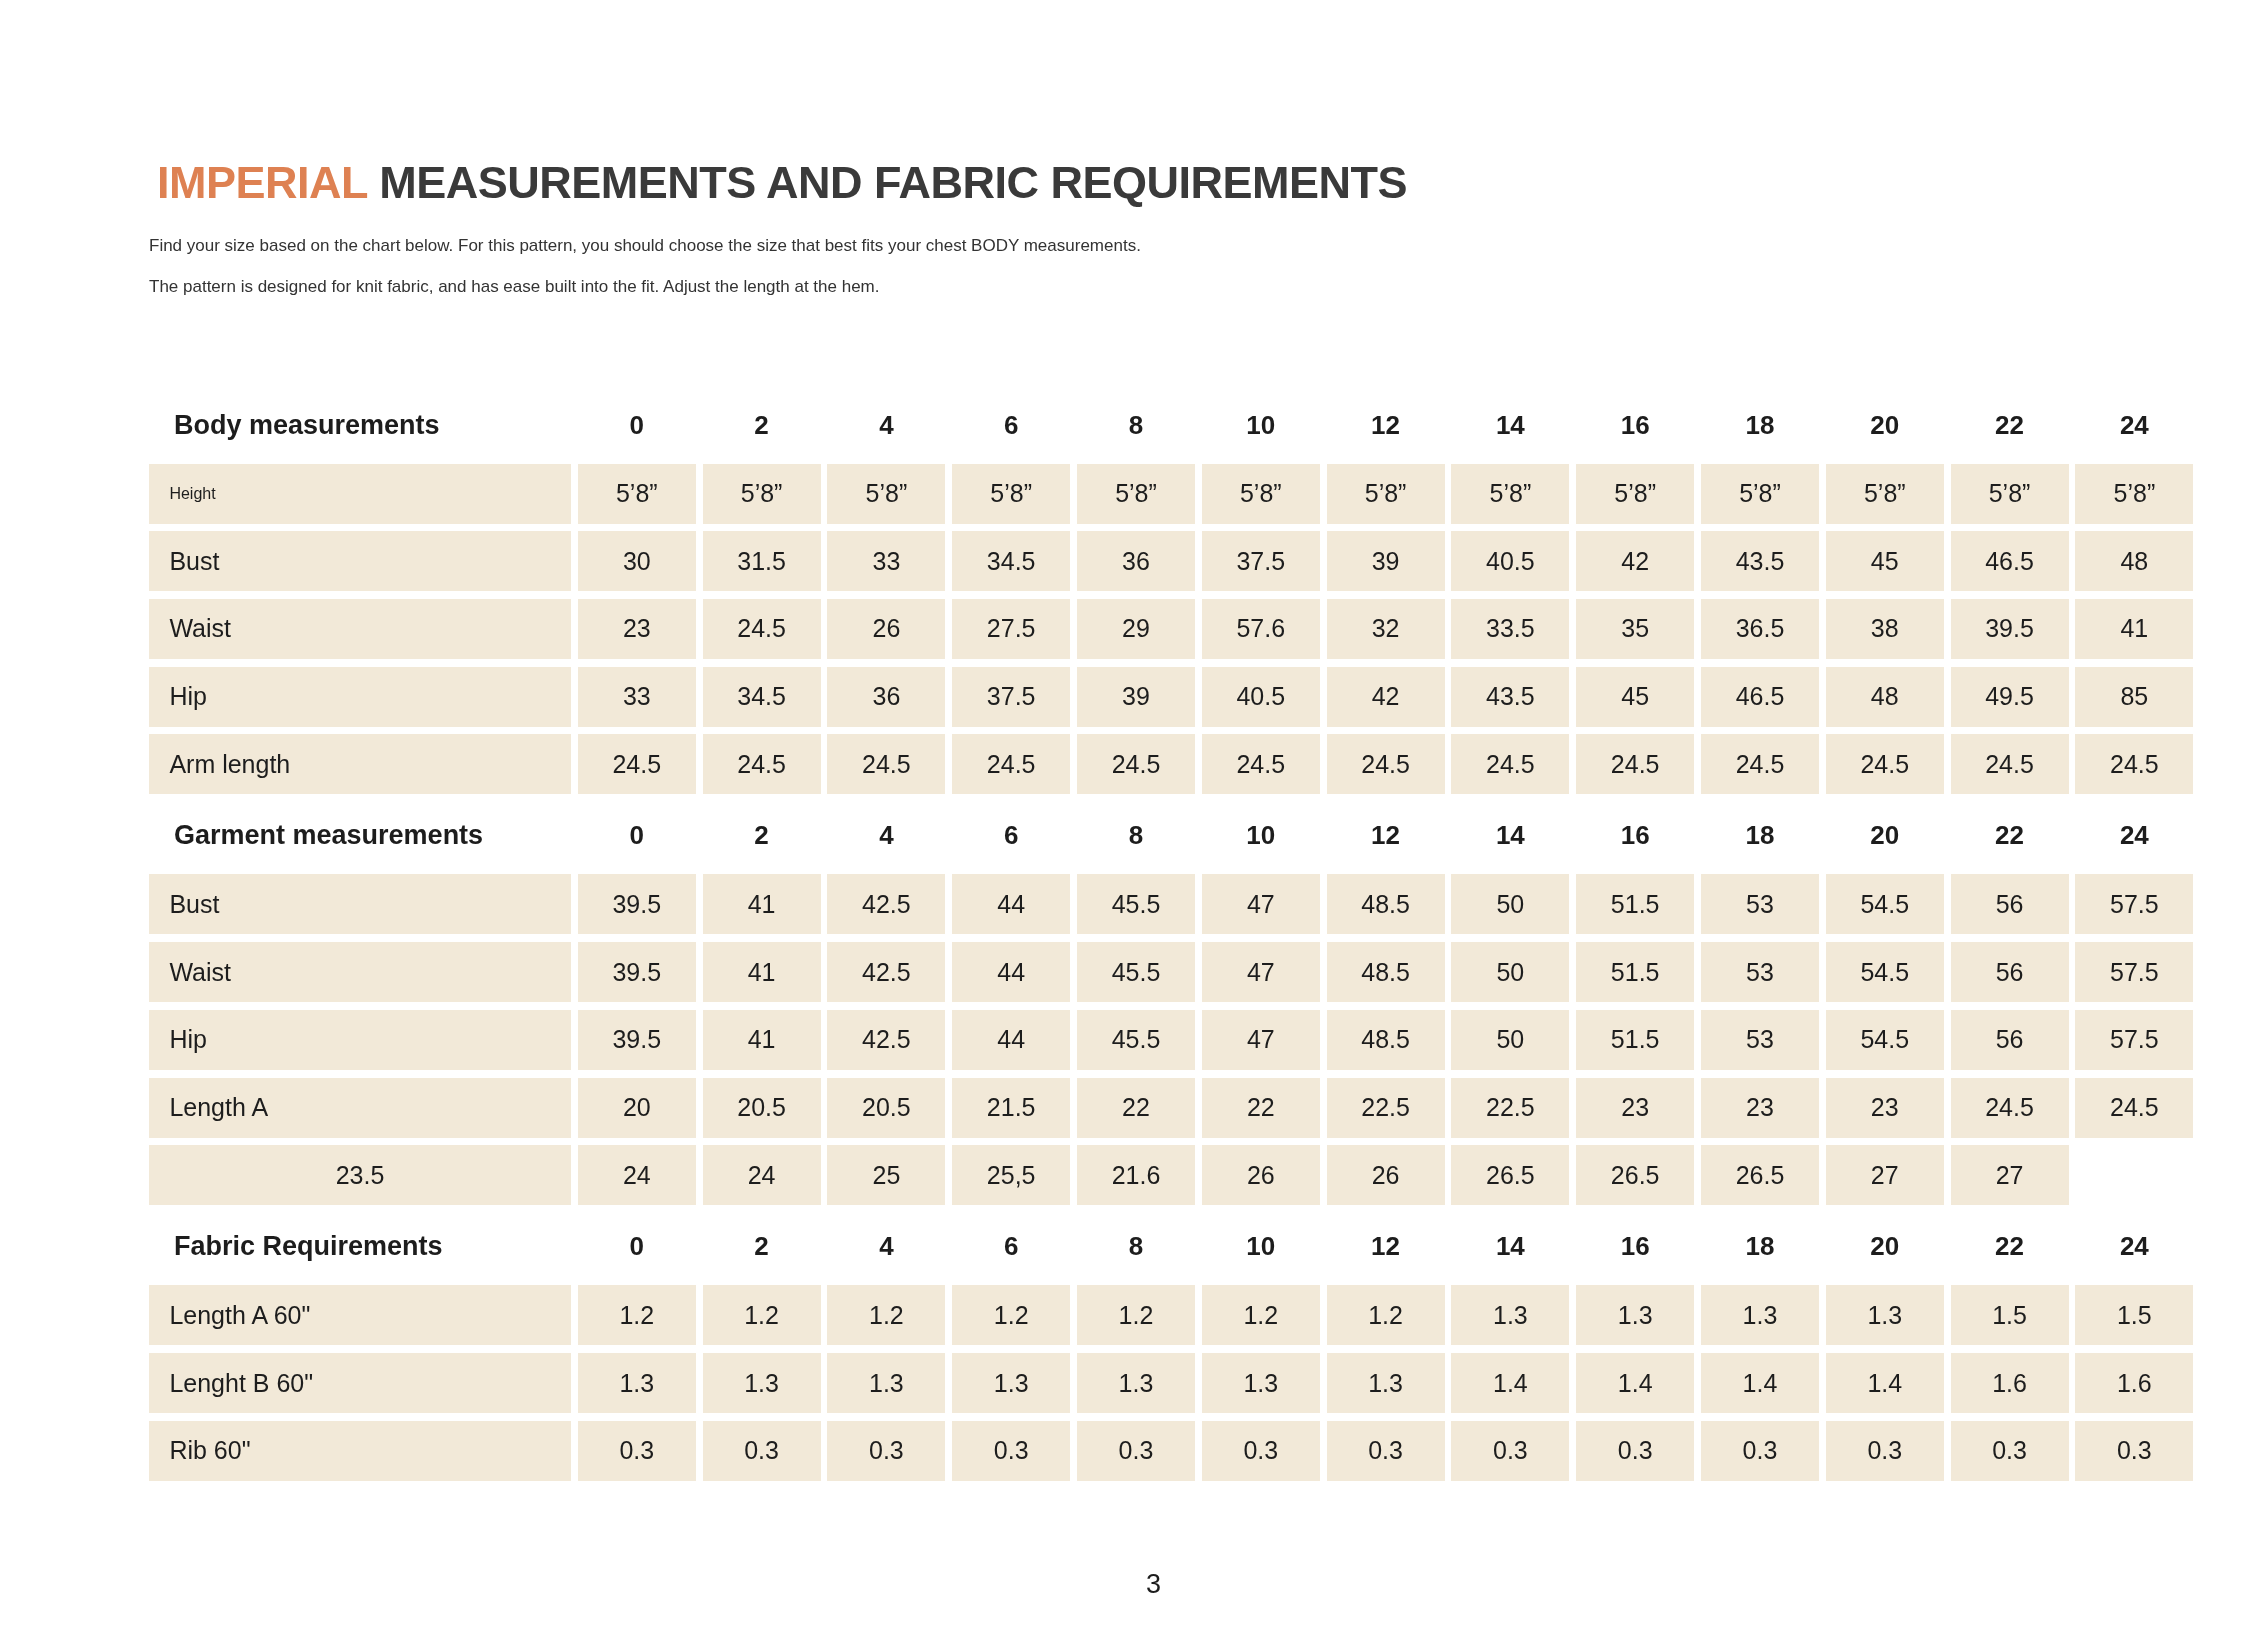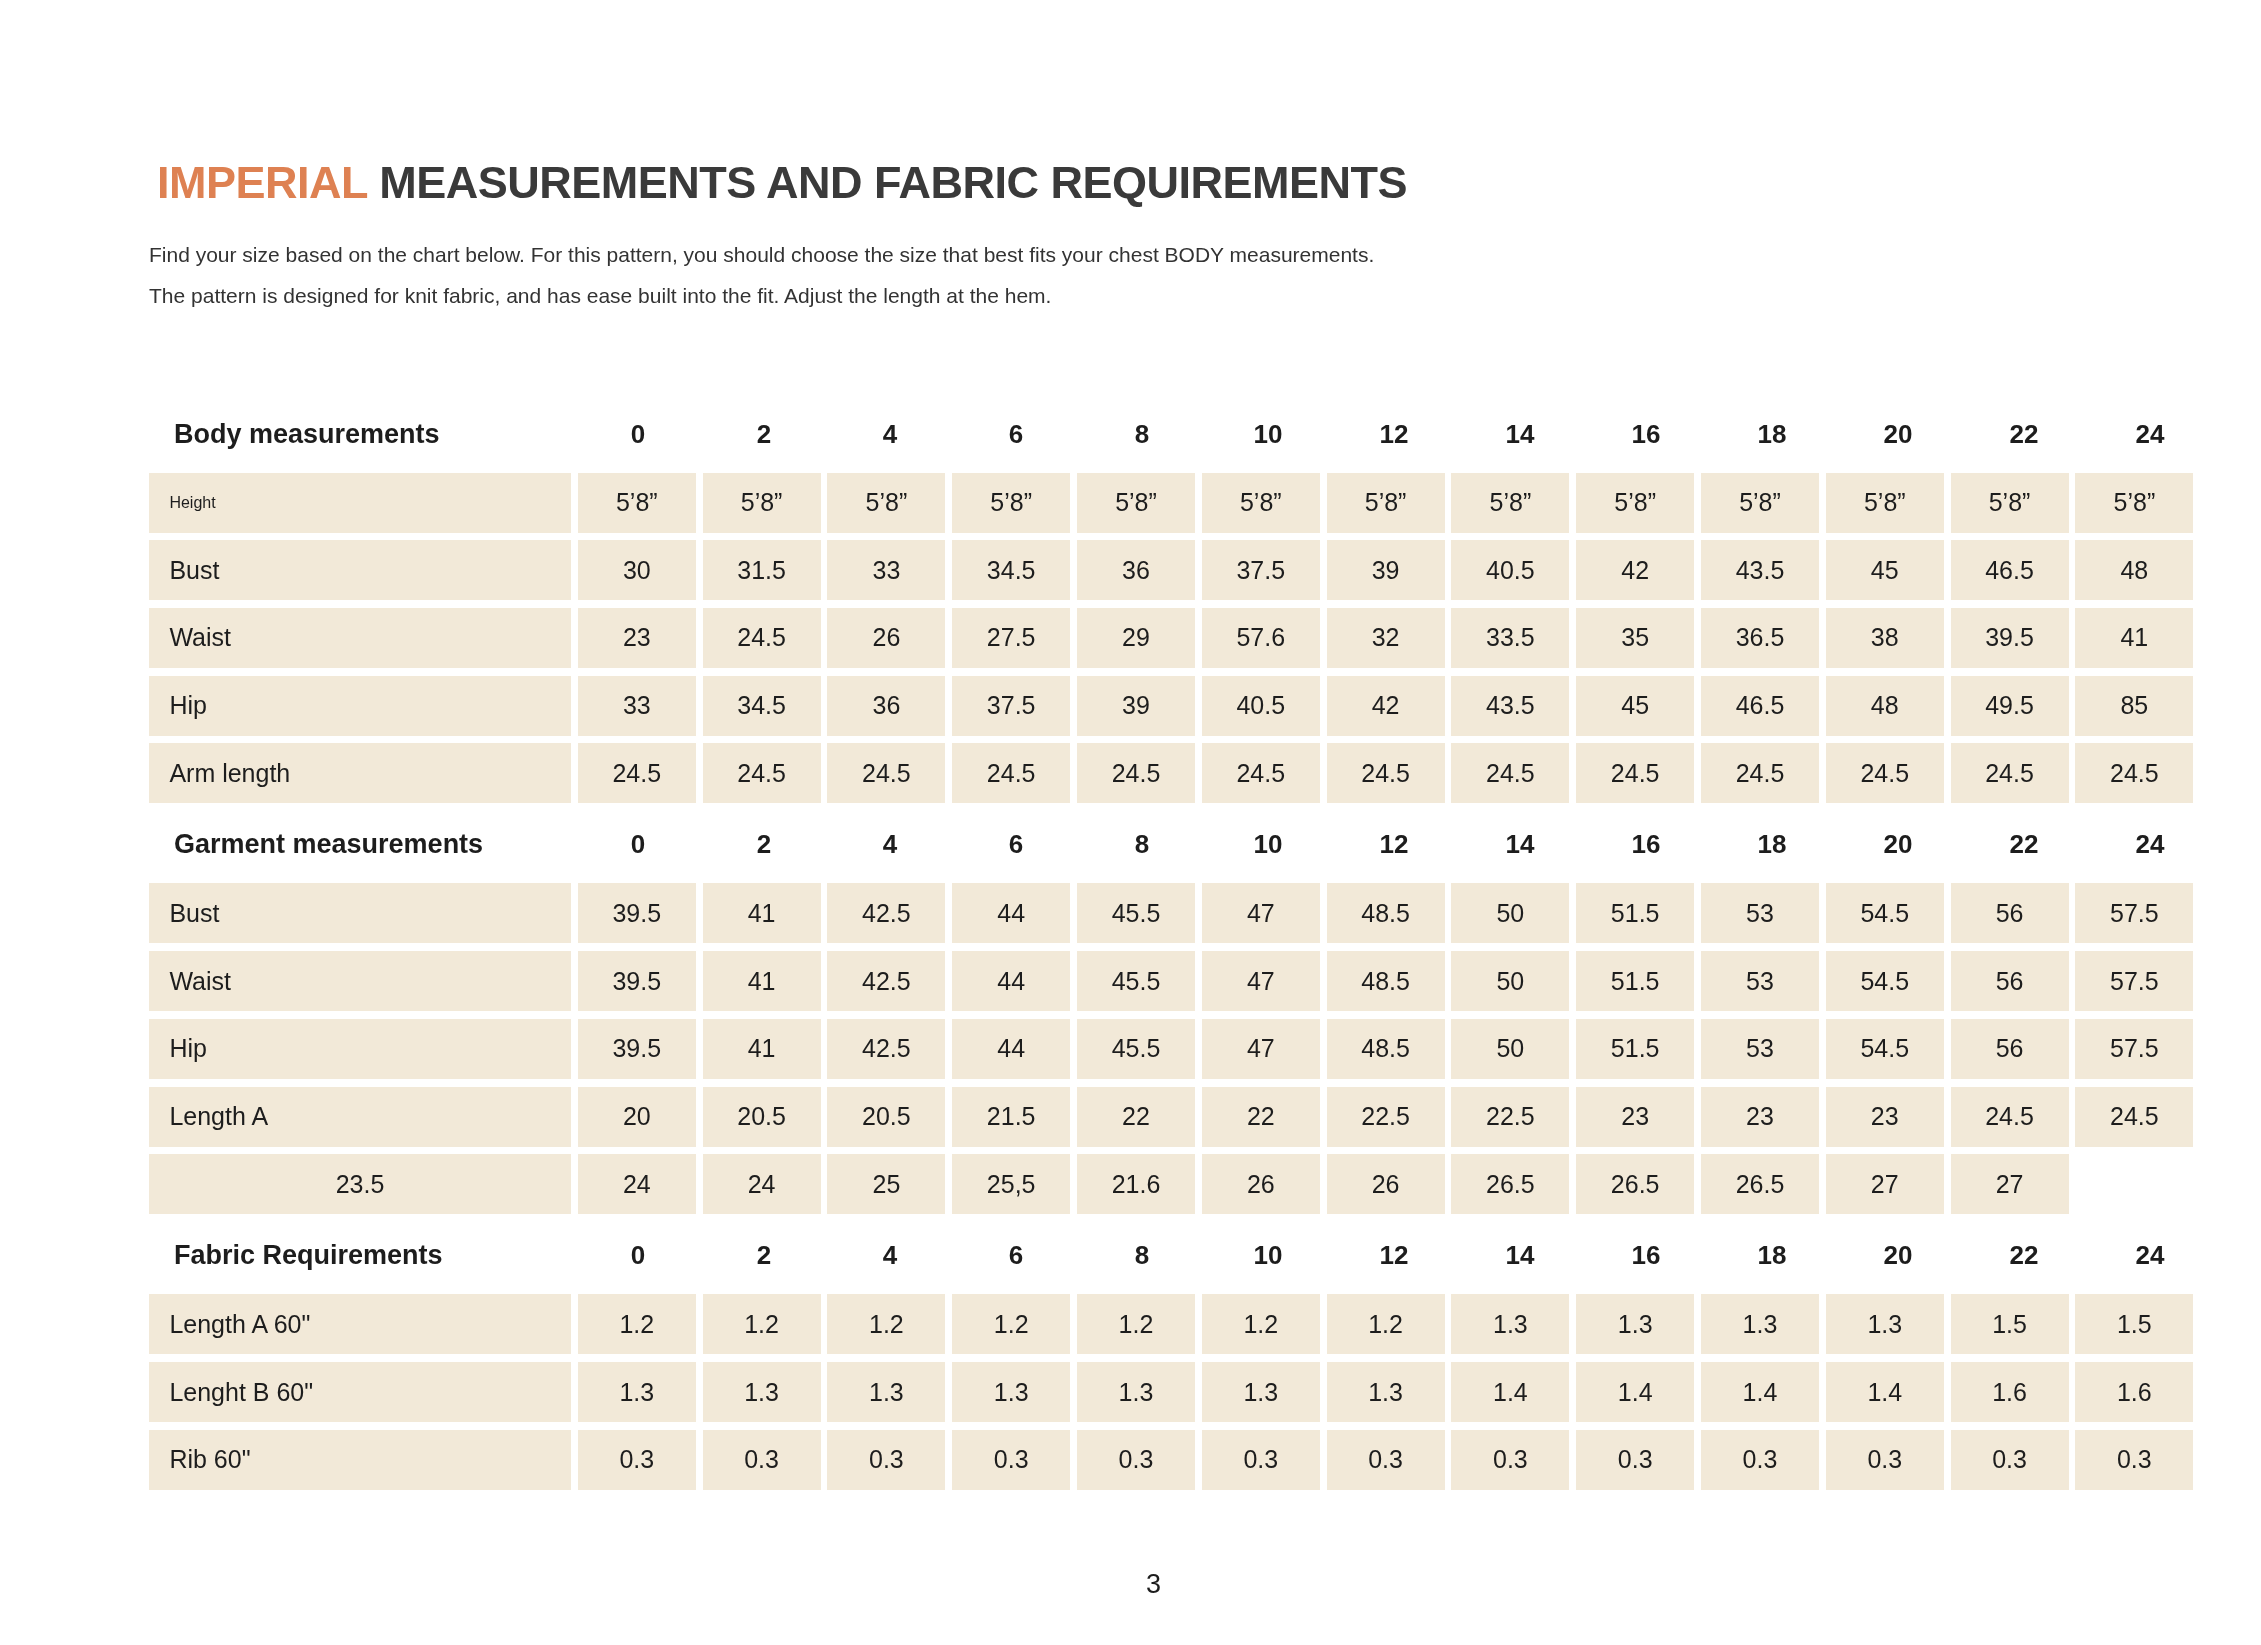--- a/index.html
+++ b/index.html
@@ -17,35 +17,35 @@
   h1.title {
     margin: 8px;
     font-size: 45px;
     font-weight: bold;
     letter-spacing: -0.5px;
     color: #3a3a3a;
     white-space: nowrap;
   }
   h1.title .accent { color: #de8152; }
   .intro {
-    margin: 25px 0 0 0;
-    font-size: 21px;
+    margin: 16px 0 0 0;
+    font-size: 17px;
     line-height: 41px;
     color: #333333;
   }
   .intro div { white-space: nowrap; }
 
   .size-table { margin-top: 84px; }
   .row {
     display: grid;
     grid-template-columns: 422px repeat(13, 118px);
     column-gap: 6.8px;
     margin-bottom: 7.7px;
   }
-  .header-row { height: 68px; align-items: center; margin-bottom: 4.5px; gap: 8px; }
+  .header-row { height: 68px; align-items: center; margin-bottom: 4.5px; }
   .header-row .hlabel {
     font-size: 27px;
     font-weight: 600;
     color: #1d1d1d;
     padding-left: 25px;
     white-space: nowrap;
   }
   .header-row .hsize {
     font-size: 26px;
     font-weight: 600;

